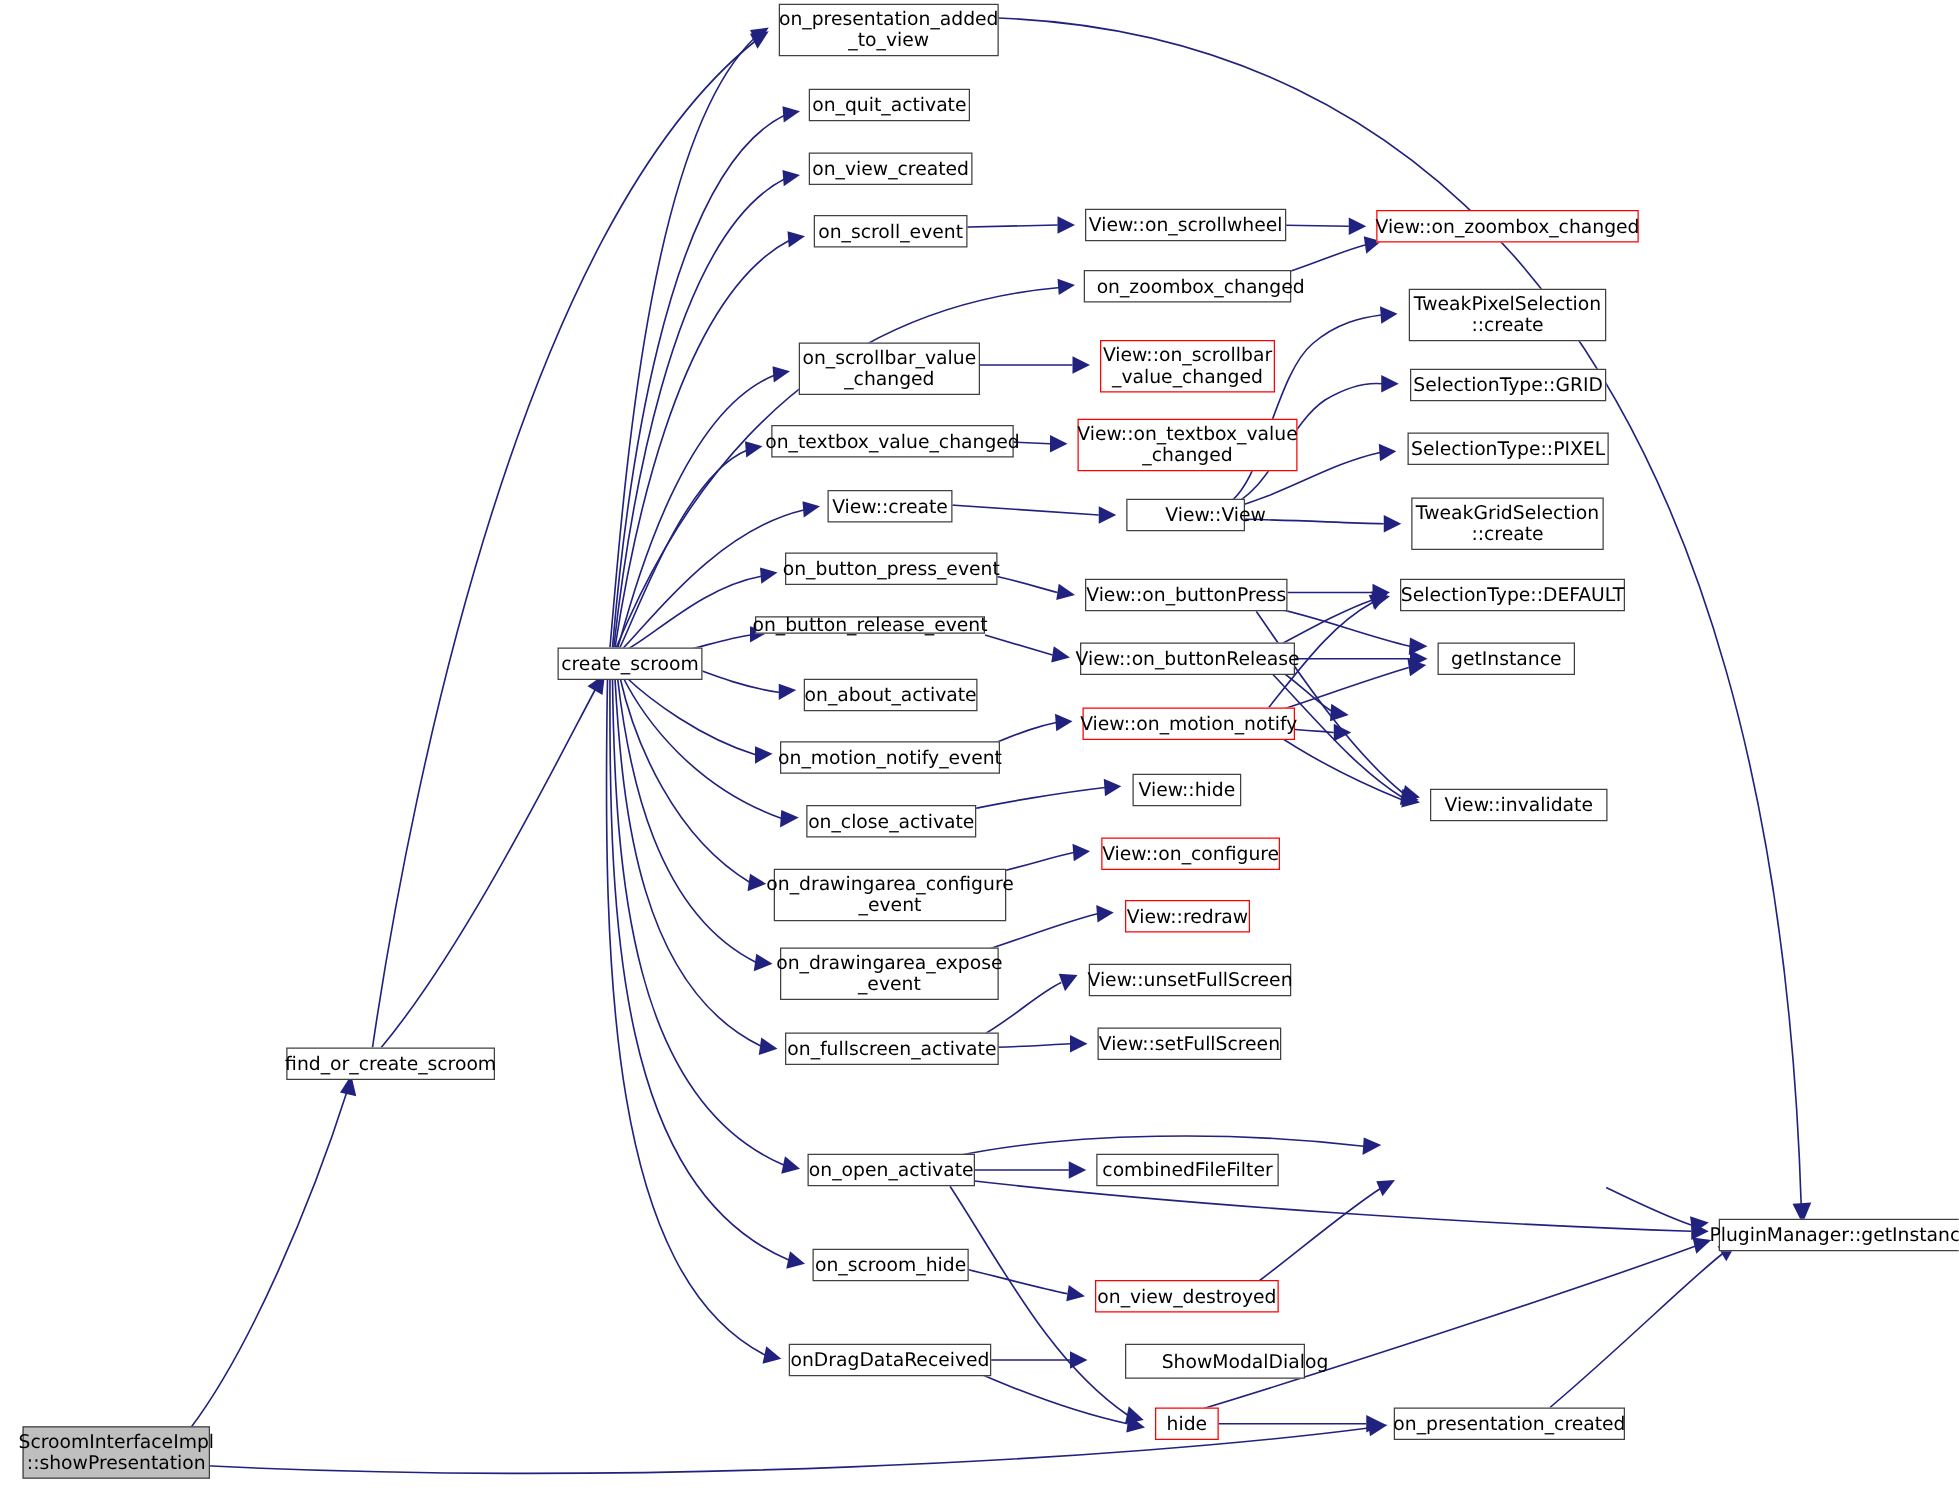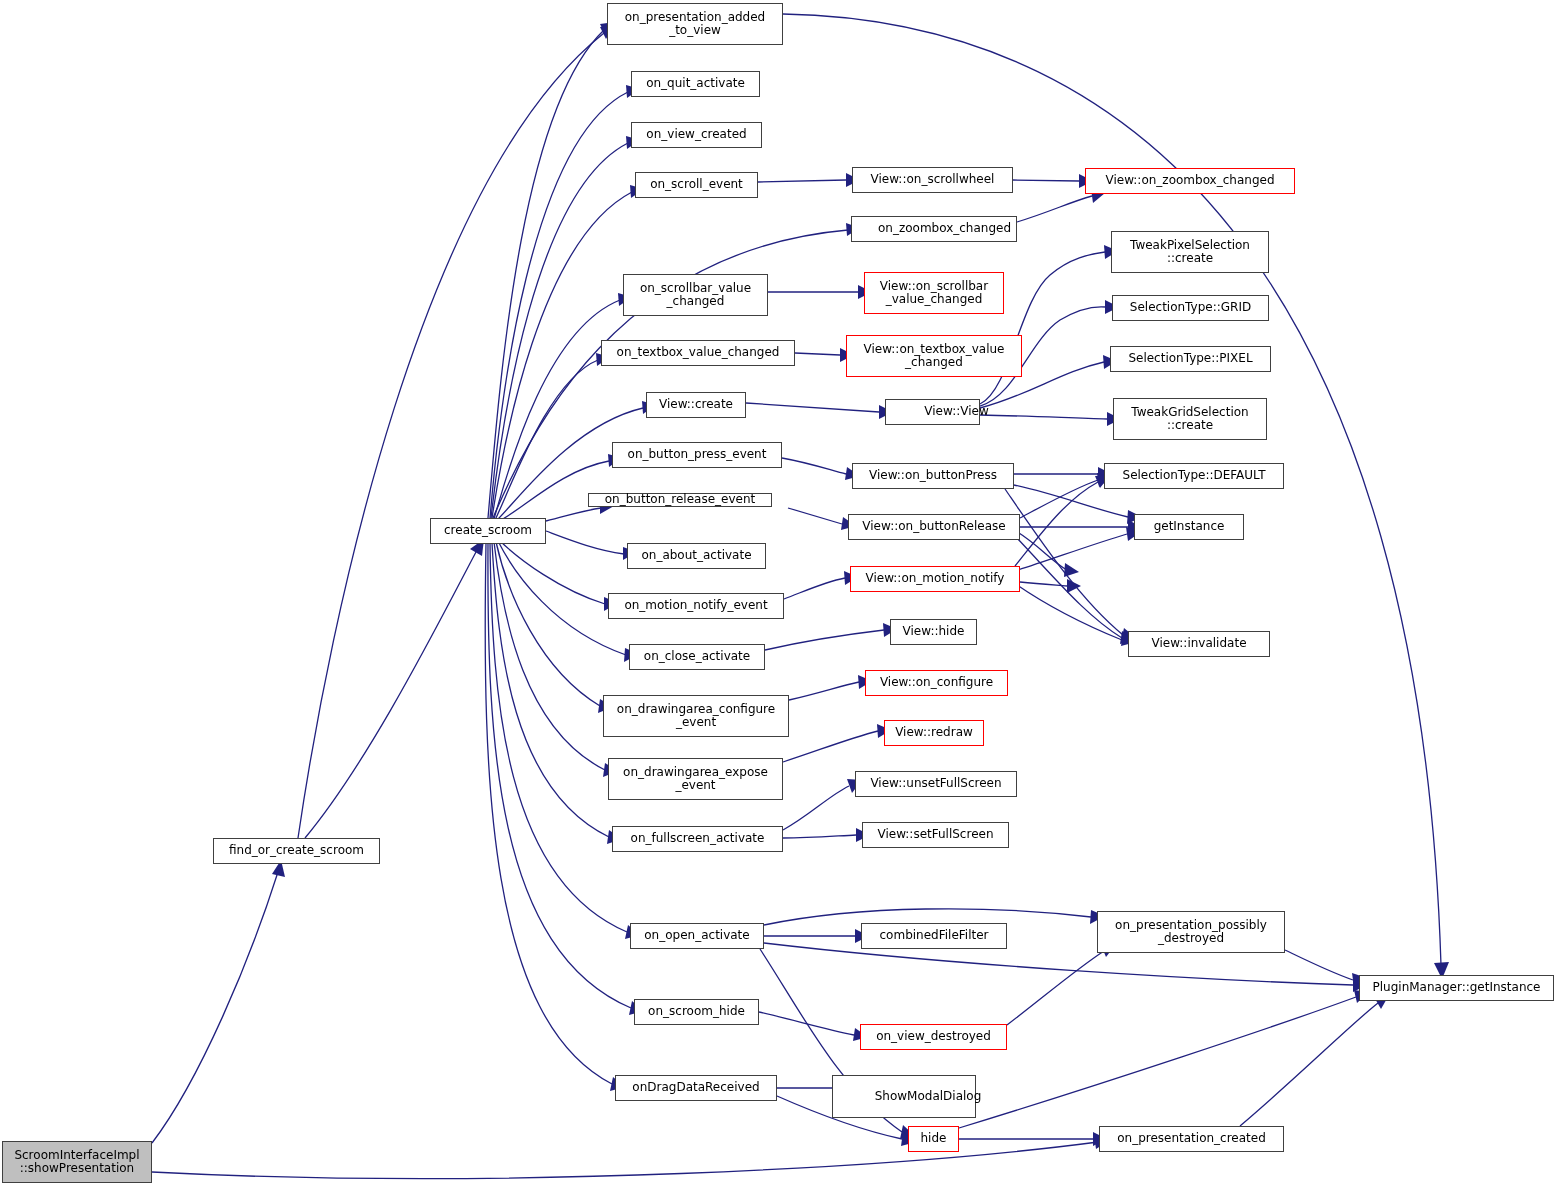--- a/index.html
+++ b/index.html
@@ -27,25 +27,26 @@
   .node {
     position: absolute;
     box-sizing: border-box;
     display: flex;
     align-items: center;
     justify-content: center;
     text-align: center;
     background: #ffffff;
     border: 1px solid #404040;
     color: #000000;
-    font-size: 12px;
+    font-size: 15px;
     line-height: 1.12;
     letter-spacing: 0px;
     white-space: pre-line;
     z-index: 5;
+    margin-left: 16px;
   }
   .node.red {
     border-color: #ff0000;
   }
   .node.filled {
     background: #bfbfbf;
     border-color: #404040;
   }
   .edge-path {
     fill: none;
@@ -304,22 +305,20 @@
   <div class="node" style="left:603px;top:695px;width:186px;height:42px;">on_drawingarea_configure
 _event</div>
   <div class="node red" style="left:884px;top:720px;width:100px;height:26px;">View::redraw</div>
   <div class="node" style="left:608px;top:758px;width:175px;height:42px;">on_drawingarea_expose
 _event</div>
   <div class="node" style="left:855px;top:771px;width:162px;height:26px;">View::unsetFullScreen</div>
   <div class="node" style="left:612px;top:826px;width:171px;height:26px;">on_fullscreen_activate</div>
   <div class="node" style="left:862px;top:822px;width:147px;height:26px;">View::setFullScreen</div>
   <div class="node" style="left:630px;top:923px;width:134px;height:26px;">on_open_activate</div>
   <div class="node" style="left:861px;top:923px;width:146px;height:26px;">combinedFileFilter</div>
-  <div class="node" style="left:1097px;top:911px;width:188px;height:42px;">on_presentation_possibly
-_destroyed</div>
   <div class="node" style="left:1359px;top:975px;width:195px;height:26px;">PluginManager::getInstance</div>
   <div class="node" style="left:634px;top:999px;width:125px;height:26px;">on_scroom_hide</div>
   <div class="node red" style="left:860px;top:1024px;width:147px;height:26px;">on_view_destroyed</div>
   <div class="node" style="left:615px;top:1075px;width:162px;height:26px;">onDragDataReceived</div>
-  <div class="node" style="left:832px;top:1075px;width:144px;height:43px;padding-left:48px;">ShowModalDialog</div>
+  <div class="node" style="left:884px;top:1075px;width:144px;height:28px;padding-left:48px;">ShowModalDialog</div>
   <div class="node red" style="left:908px;top:1126px;width:51px;height:26px;">hide</div>
   <div class="node" style="left:1099px;top:1126px;width:185px;height:26px;">on_presentation_created</div>
 </div>
 
 </body></html>

